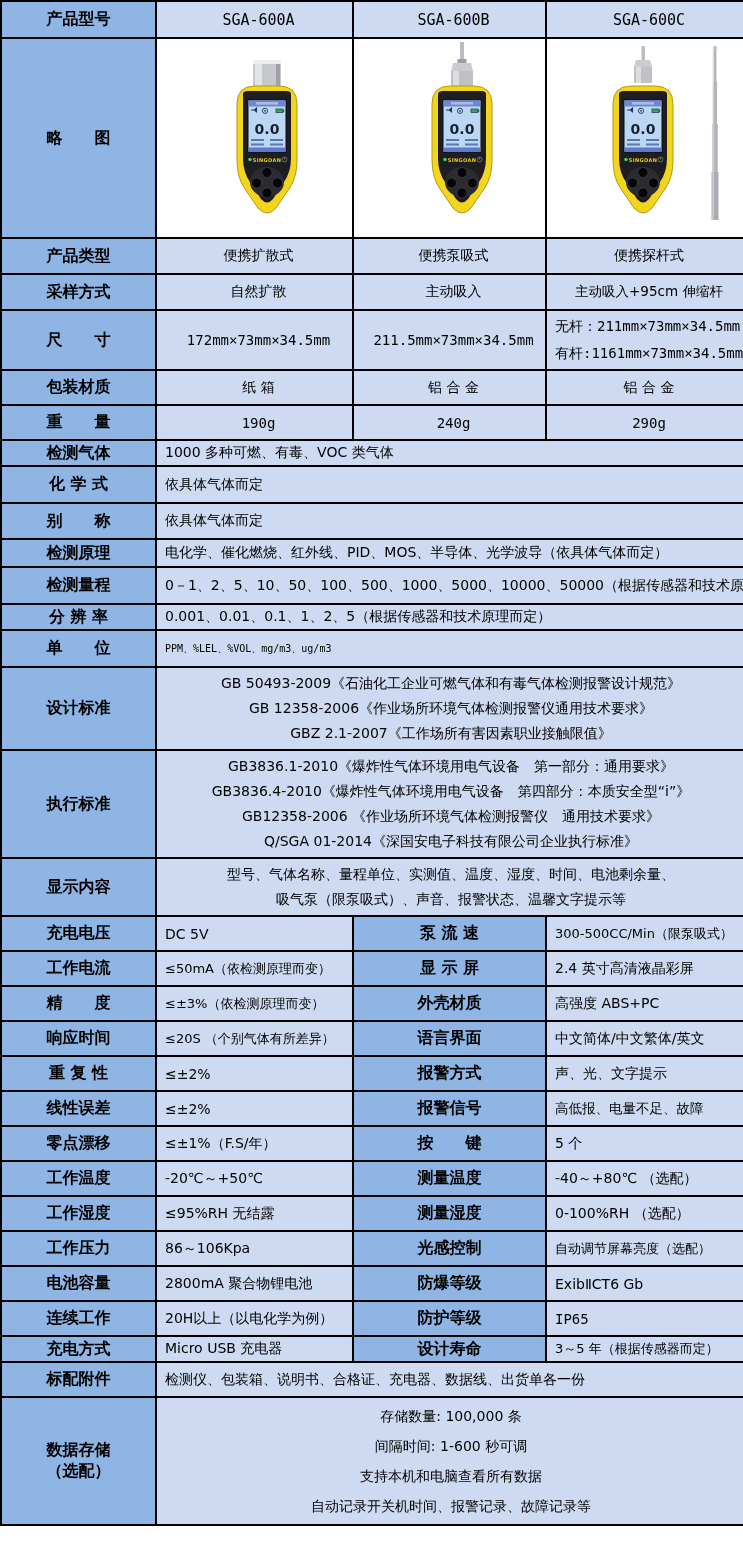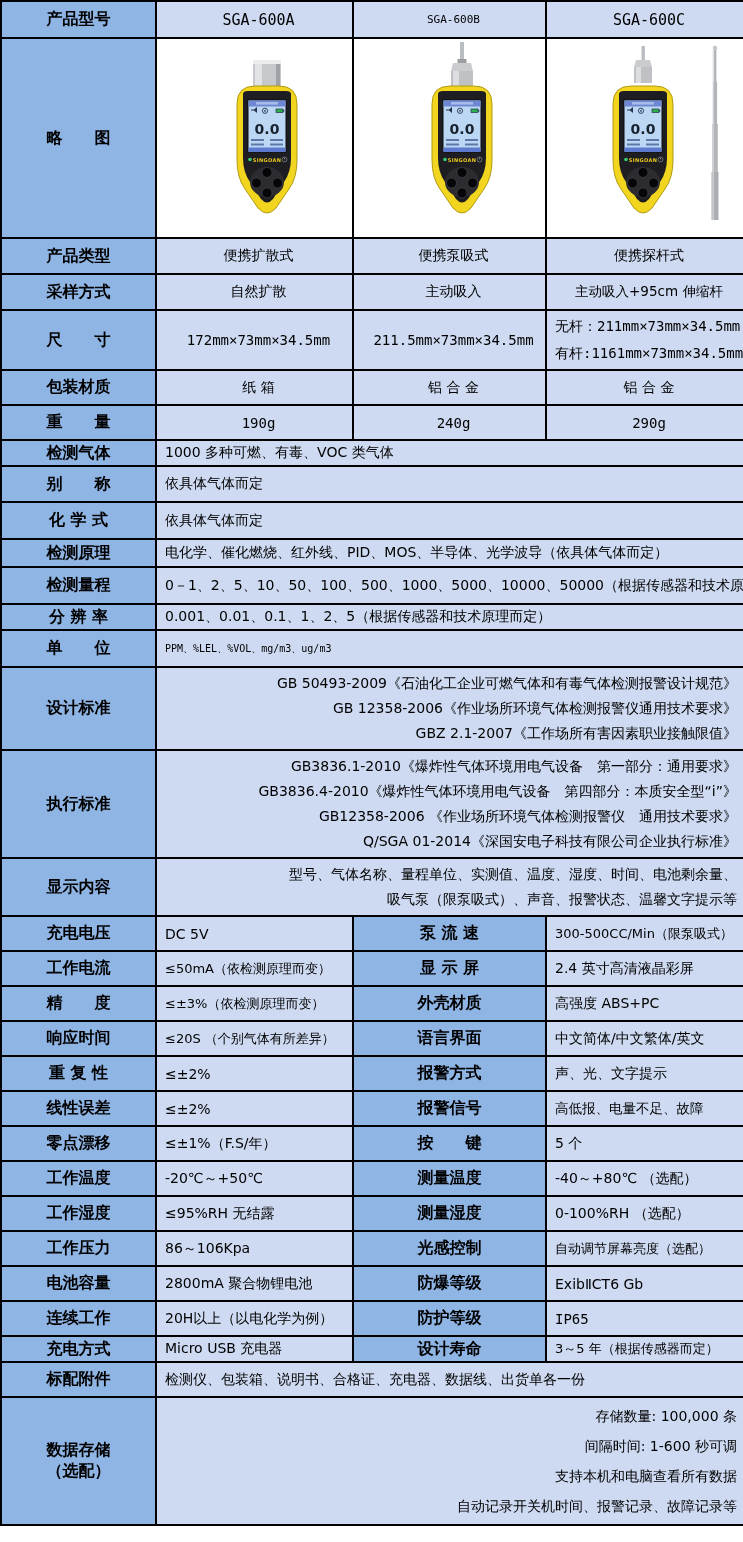--- a/index.html
+++ b/index.html
@@ -9,21 +9,21 @@
   td{border:2px solid #000;padding:0;overflow:hidden;vertical-align:middle;}
   td.lab{background:#8FB5E5;text-align:center;font-weight:bold;font-size:16px;}
   td.val{background:#CDDAF1;font-size:14px;padding-left:8px;}
   td.img{background:#FFFFFF;text-align:right;padding-left:24px;}
   .center{text-align:center;}
   .pl{padding:3px 8px 3px 10px;text-align:left;}
   .mono{font-family:"DejaVu Sans Mono","Liberation Mono",monospace;font-size:13px;}
   .nowrap{white-space:nowrap;}
   .tight{font-size:12.5px;white-space:nowrap;}
   .lines div{line-height:25px;white-space:nowrap;}
-  .lines{padding:3px 6px 3px 10px;text-align:right;}
+  .lines{padding:3px 6px 3px 10px;text-align:center;}
   .sz div{line-height:27px;white-space:nowrap;}
   .sz{padding-left:6px;text-align:left;}
   .stor div{line-height:30px;white-space:nowrap;}
   svg{display:block;margin:0 auto;}
 </style>
 </head>
 <body>
 
 <div id="page">
 <table>
@@ -31,21 +31,21 @@
         <col style="width:155px">
         <col style="width:197px">
         <col style="width:193px">
         <col style="width:198px">
       </colgroup>
 
 <tbody>
         <tr style="height:37px">
   <td class="lab">产品型号</td>
   <td class="val center mono" style="font-size:15px">SGA-600A</td>
-  <td class="val center mono" style="font-size:11px">SGA-600B</td>
+  <td class="val center mono" style="font-size:15px">SGA-600B</td>
   <td class="val center mono" style="font-size:15px">SGA-600C</td>
 </tr>
 
 <tr style="height:200px">
   <td class="lab">略　　图</td>
   <td class="img">
     <svg width="150" height="192" viewBox="0 0 150 192">
       <g>
         <rect x="61" y="18" width="28" height="28" fill="#c6c8cc"></rect>
         <rect x="61" y="18" width="28" height="4" fill="#eceded"></rect>
@@ -241,26 +241,26 @@
   <td class="lab">重　　量</td>
   <td class="val center mono">190g</td>
   <td class="val center mono">240g</td>
   <td class="val center mono">290g</td>
 </tr>
 
 <tr style="height:20px">
   <td class="lab">检测气体</td>
   <td class="val pl nowrap" colspan="3">1000 多种可燃、有毒、VOC 类气体</td>
 </tr>
+<tr style="height:37px">
+  <td class="lab">化 学 式</td>
+  <td class="val pl" colspan="3">依具体气体而定</td>
+</tr>
 <tr style="height:36px">
   <td class="lab">别　　称</td>
-  <td class="val pl" colspan="3">依具体气体而定</td>
-</tr>
-<tr style="height:37px">
-  <td class="lab">化 学 式</td>
   <td class="val pl" colspan="3">依具体气体而定</td>
 </tr>
 <tr style="height:28px">
   <td class="lab">检测原理</td>
   <td class="val pl nowrap" colspan="3">电化学、催化燃烧、红外线、PID、MOS、半导体、光学波导（依具体气体而定）</td>
 </tr>
 <tr style="height:37px">
   <td class="lab">检测量程</td>
   <td class="val pl tight" colspan="3">0－1、2、5、10、50、100、500、1000、5000、10000、50000（根据传感器和技术原理而定）</td>
 </tr>

